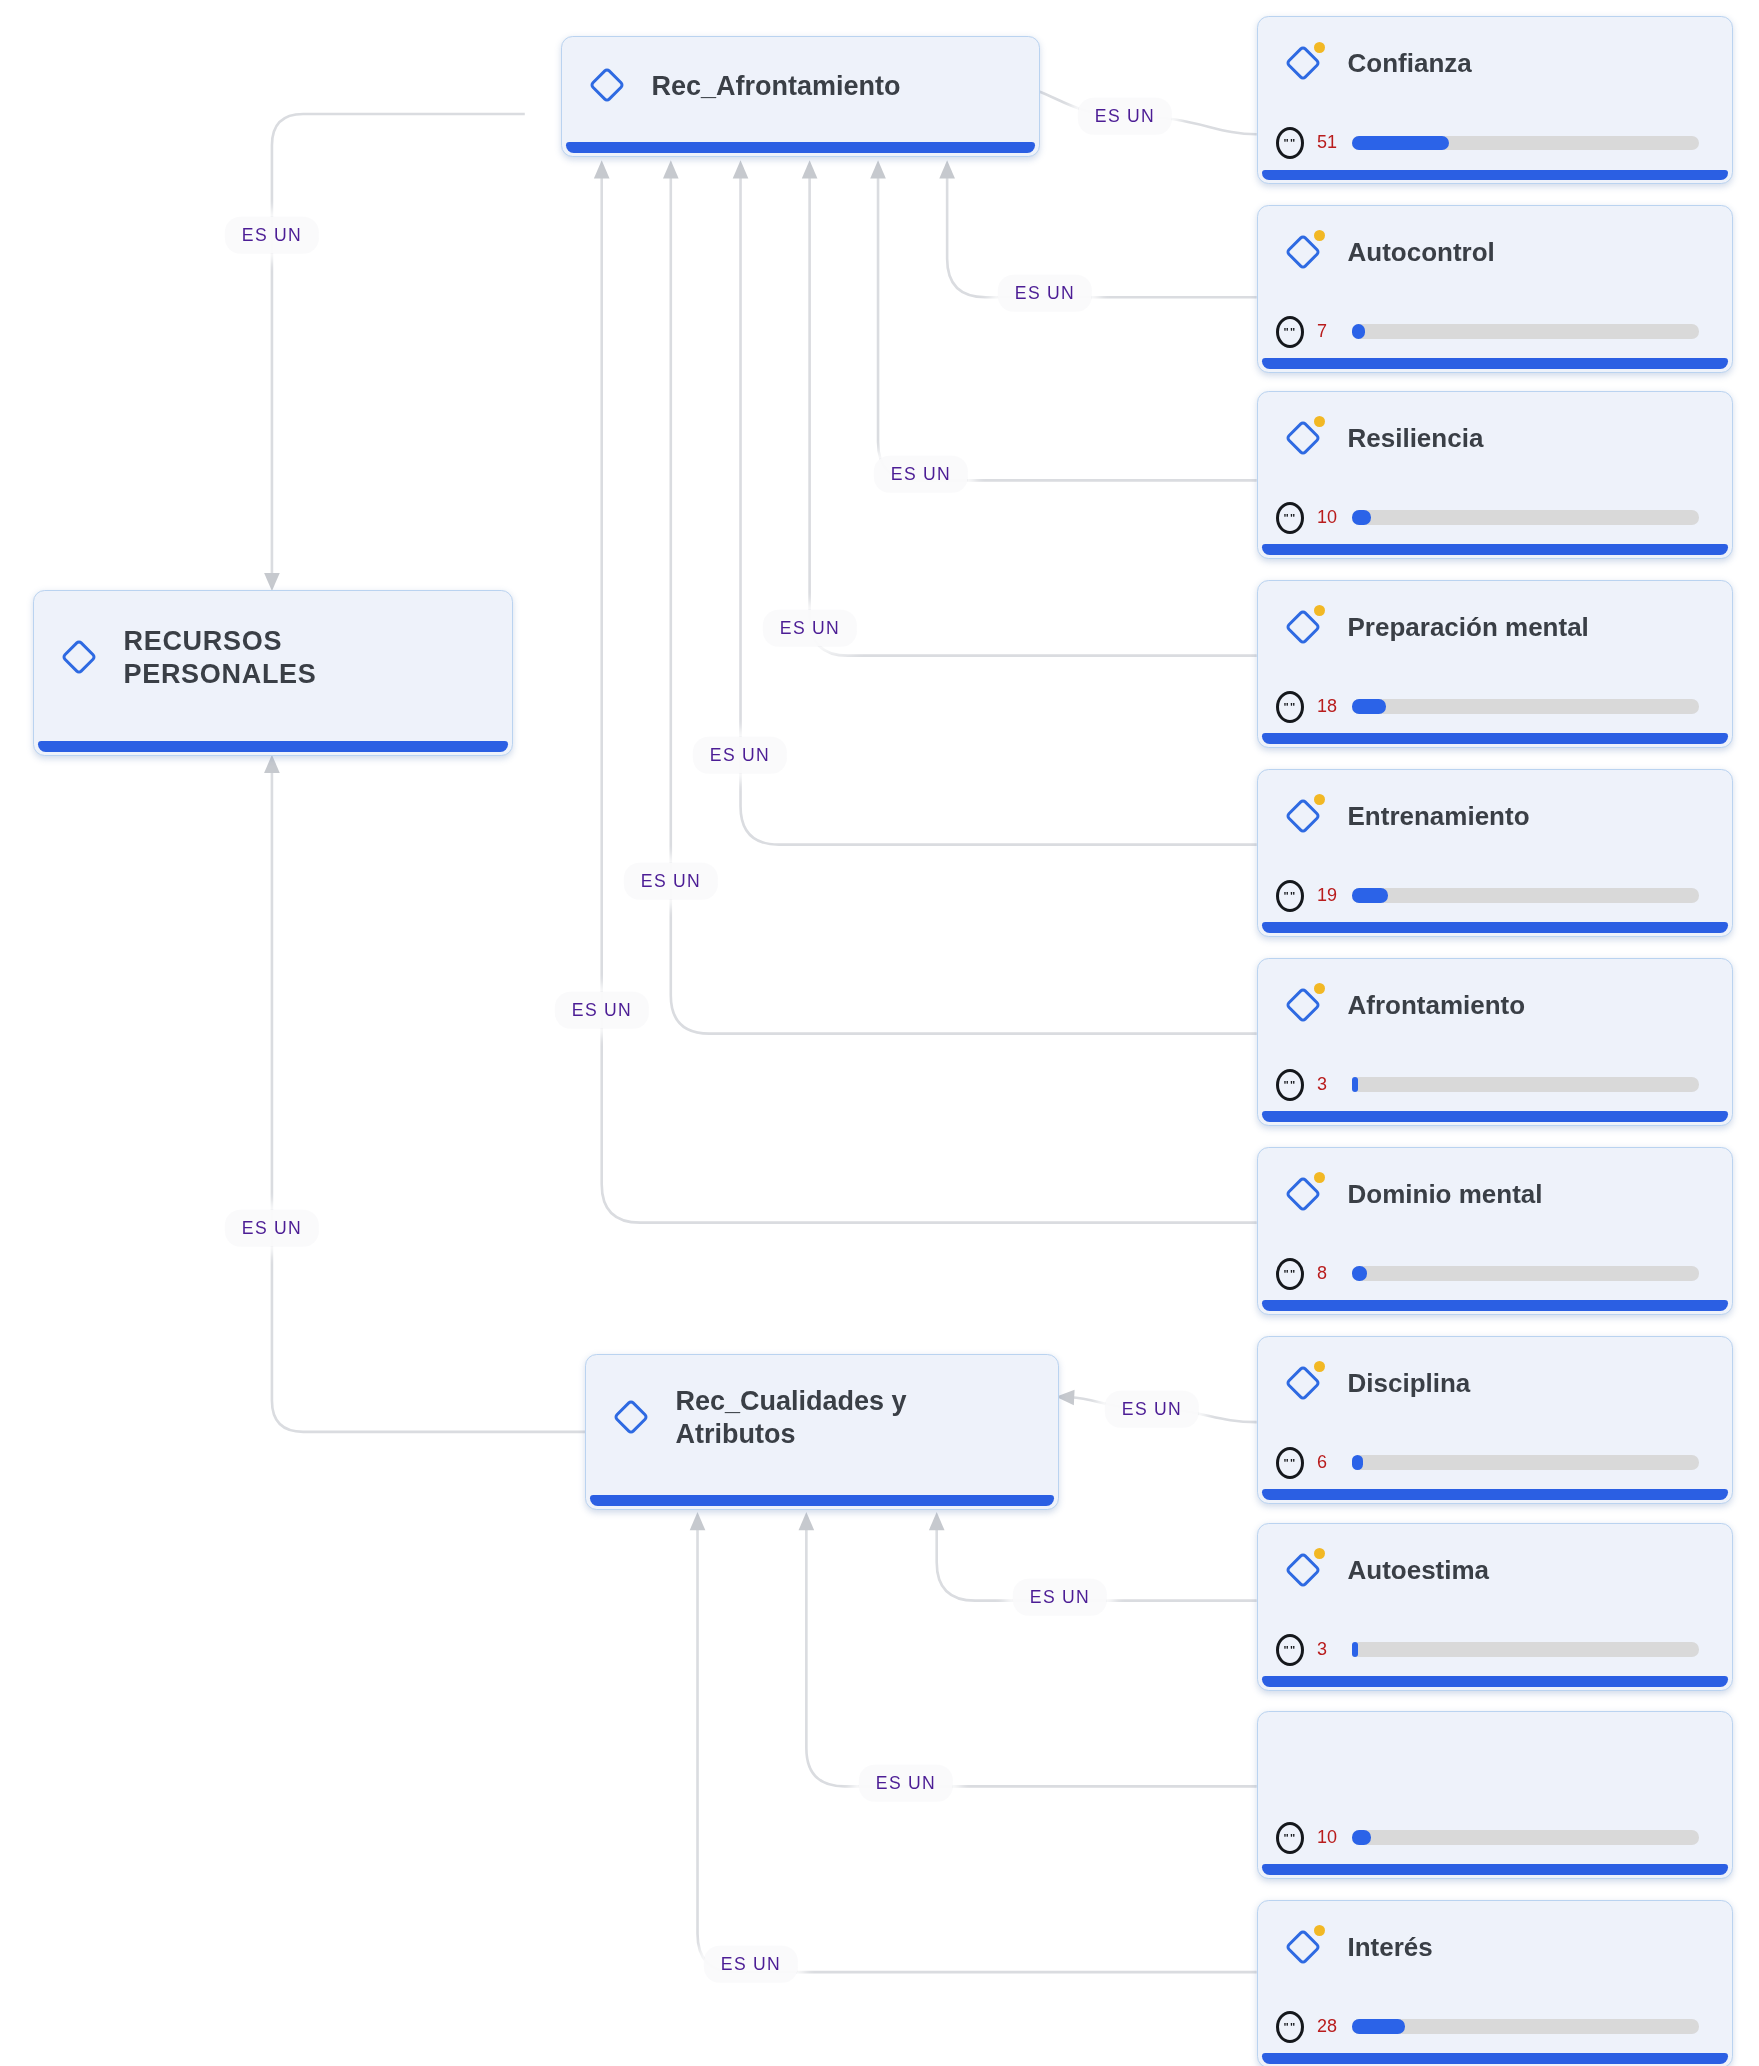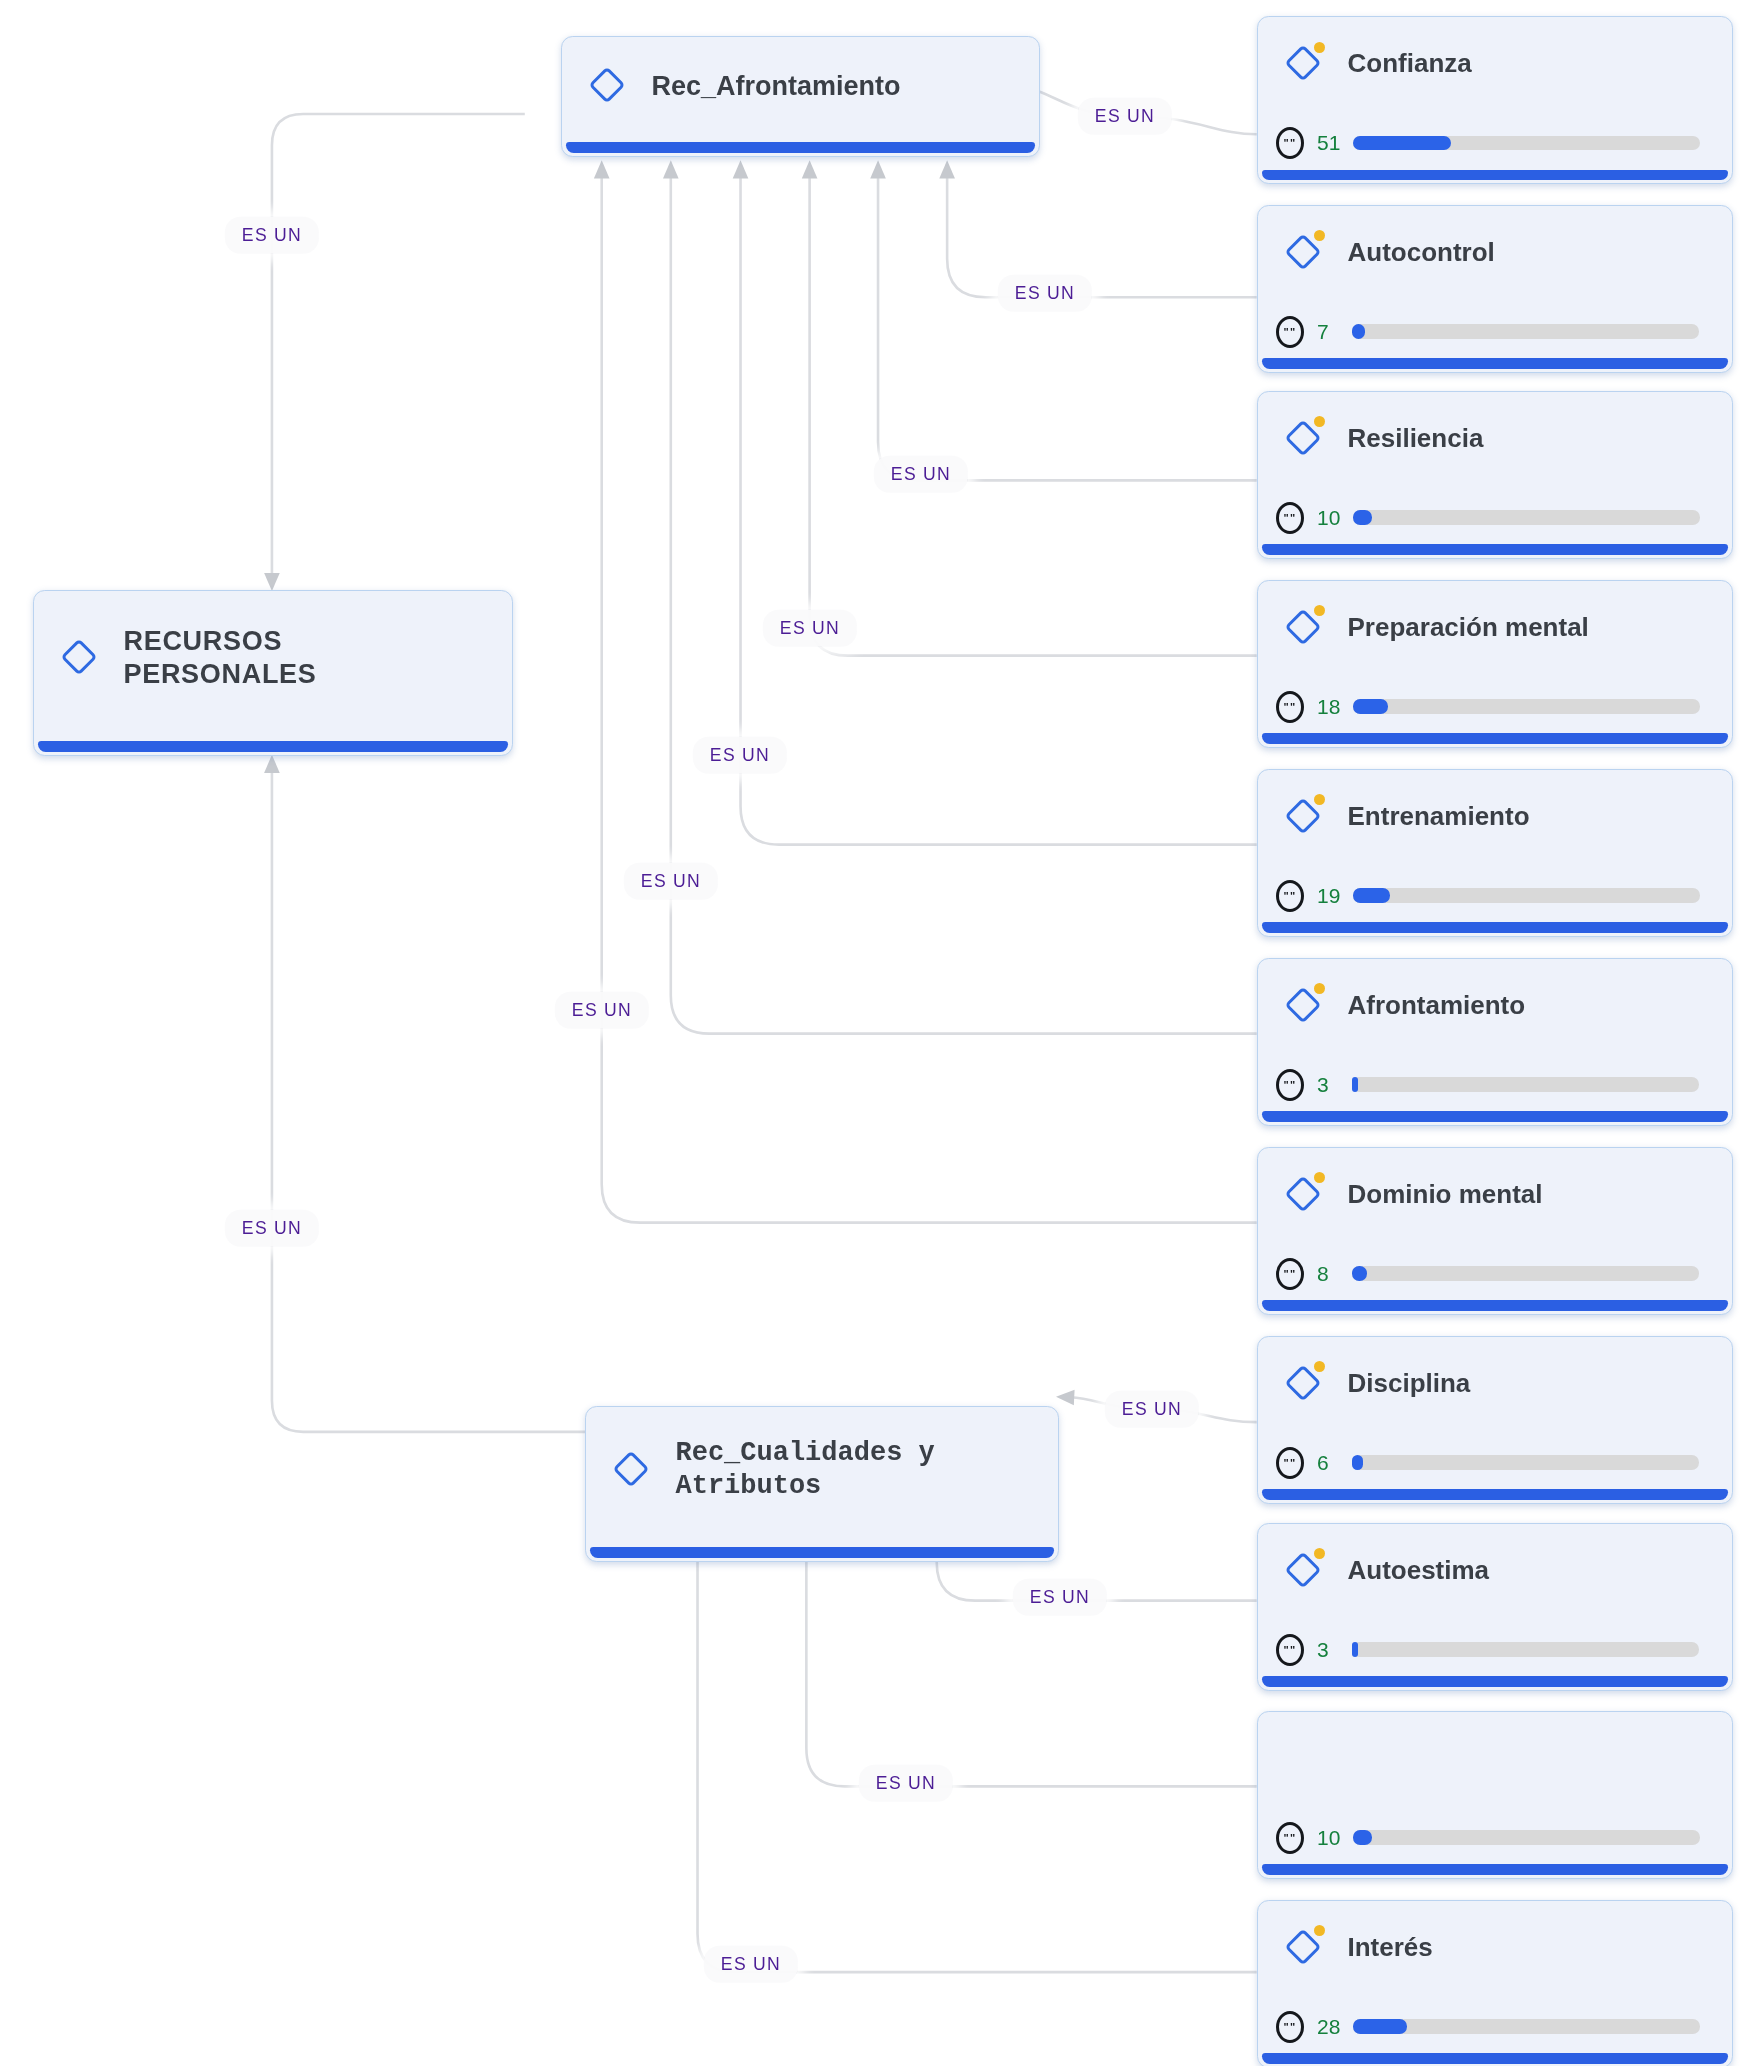--- a/index.html
+++ b/index.html
@@ -53,30 +53,30 @@
   }
   .quote-icon{
     width:22px;height:26px;border:3.3px solid #15181c;border-radius:50%;
     display:flex;align-items:center;justify-content:center;flex:0 0 22px;
     box-sizing:content-box;background:transparent;
   }
   .quote-icon .q{
     font-size:11px;font-weight:700;letter-spacing:1.3px;color:#15181c;
     margin-top:1.3px;line-height:6.5px;
   }
-  .count{font-size:21px;color:#15803d;min-width:22px;}
+  .count{font-size:18px;color:#b91c1c;min-width:22px;}
   .bar{position:relative;height:14.3px;width:347px;background:#d9d9d9;border-radius:7.2px;}
   .fill{position:absolute;left:0;top:0;height:100%;min-width:5.9px;border-radius:7.2px;background:#2b63e8;}
   
   #hub-af{left:525px;top:36px;width:479px;height:121px;margin-left:36px;}
   #hub-af .title-row{margin-top:29px;}
   #hub-rp{left:33px;top:590px;width:480px;height:166px;}
   #hub-rp .title-row{margin-top:34px;}
   #hub-rp .node-title{max-width:215px;letter-spacing:0.7px;}
-  #hub-cu{left:585px;top:1406px;width:474px;height:156px;font-family:Liberation Mono, monospace;}
+  #hub-cu{left:585px;top:1354px;width:474px;height:156px;}
   #hub-cu .title-row{margin-top:30px;}
   #hub-cu .node-title{max-width:280px;}
   
   .leaf{left:1257px;width:476px;height:168px;}
 </style>
 </head>
 <body>
 
 <svg id="edges" width="1760" height="2066" viewBox="0 0 2700 3170">
   <defs>

